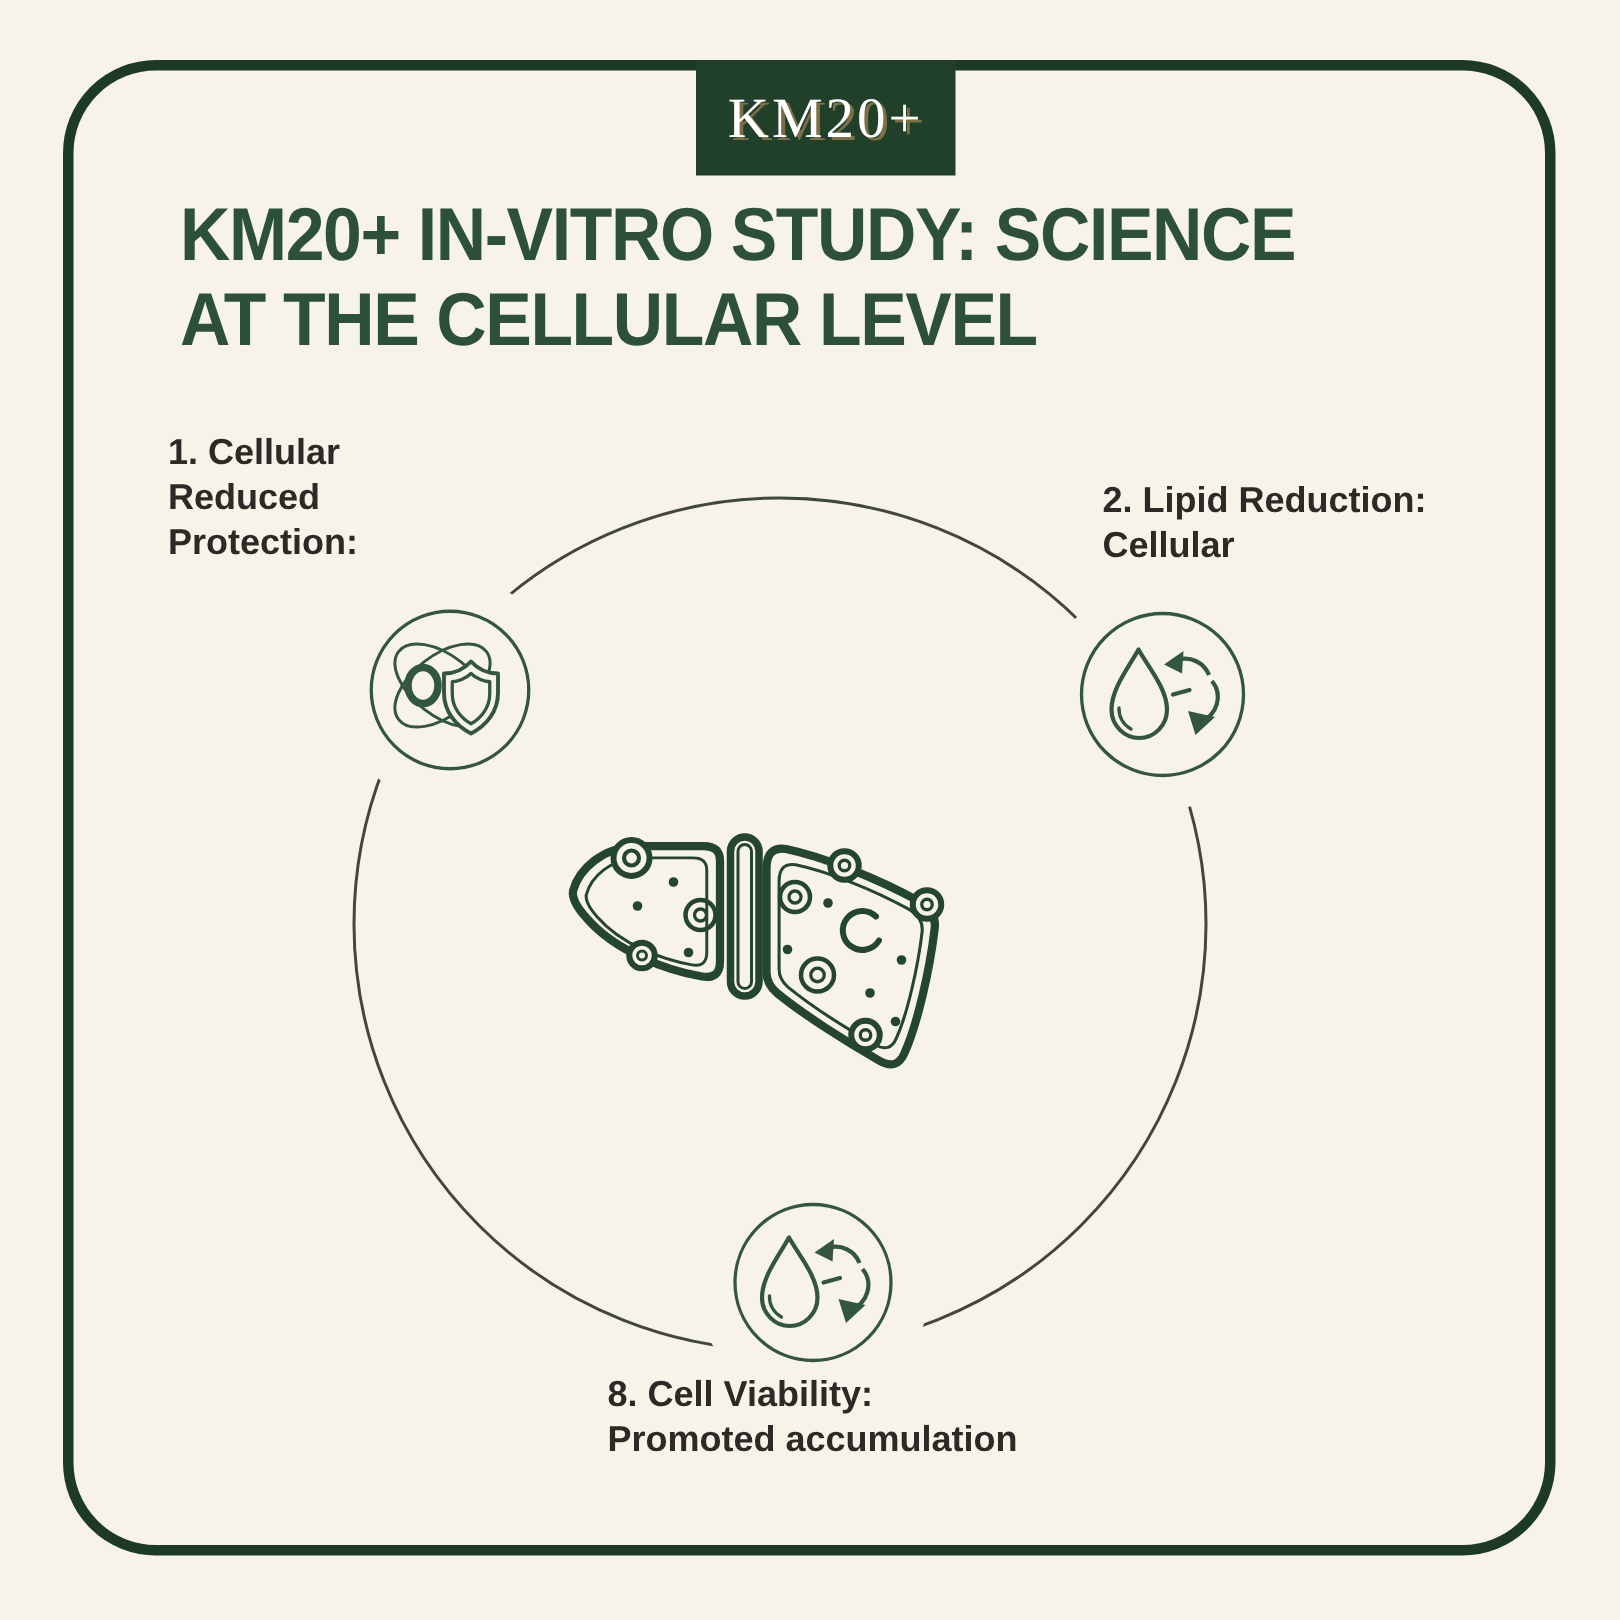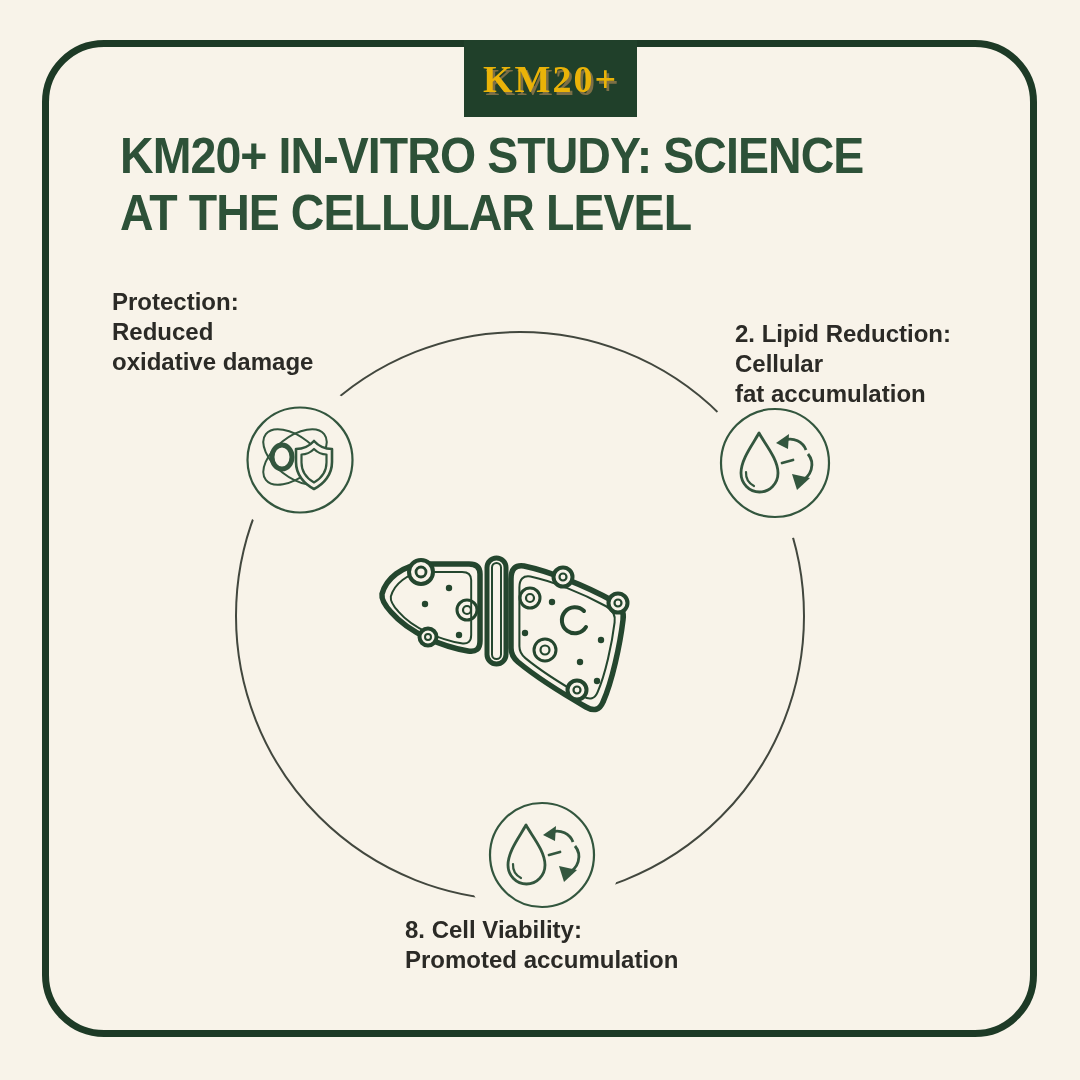--- a/index.html
+++ b/index.html
@@ -9,22 +9,22 @@
   }
   .frame{
     position:absolute;left:42px;top:40px;width:995px;height:997px;
     border:7px solid #1d3a26;border-radius:62px;box-sizing:border-box;
   }
   .badge{
     position:absolute;left:464px;top:40px;width:173px;height:77px;
     background:#20402a;display:flex;align-items:center;justify-content:center;
   }
   .badge span{
-    font-family:"Liberation Serif",serif;font-weight:bold;font-size:38px;
-    color:#eab308;letter-spacing:2px;text-shadow:2.5px 2.5px 0 #7d6f46;
+    font-family:"Liberation Serif",serif;font-weight:normal;font-size:38px;
+    color:#ffffff;letter-spacing:2px;text-shadow:2.5px 2.5px 0 #7d6f46;
   }
   .title{
     position:absolute;left:120px;top:128px;margin:0;
     font-size:50px;line-height:57px;font-weight:bold;color:#2d5138;
     letter-spacing:-1px;transform:scaleX(0.93);transform-origin:left top;
     white-space:nowrap;
   }
   .title span{display:block;}
   .label{
     position:absolute;font-size:24px;line-height:30px;font-weight:bold;
@@ -59,29 +59,28 @@
   </h1>
 
   <svg class="ring-svg" viewBox="0 0 1080 1080">
     <circle cx="520" cy="616" r="284" fill="none" stroke="#42473e" stroke-width="2"></circle>
     <circle cx="300" cy="460" r="76" fill="#f8f3e9"></circle>
     <circle cx="775" cy="463" r="77" fill="#f8f3e9"></circle>
     <circle cx="542" cy="855" r="79" fill="#f8f3e9"></circle>
   </svg>
 
   <div class="label label1">
+    <span>1. Cellular</span>
+    <span>Reduced</span>
     <span>Protection:</span>
-    <span>Reduced</span>
-    <span>oxidative damage</span>
   </div>
 
   <div class="label label2">
     <span>2. Lipid Reduction:</span>
     <span>Cellular</span>
-    <span>fat accumulation</span>
   </div>
 
   <div class="label label3">
     <span>8. Cell Viability:</span>
     <span>Promoted accumulation</span>
   </div>
 
   <div class="icon icon1">
     <svg viewBox="0 0 110 110" width="110" height="110">
       <circle cx="55" cy="55" r="52.5" fill="none" stroke="#33563e" stroke-width="2.2"></circle>

